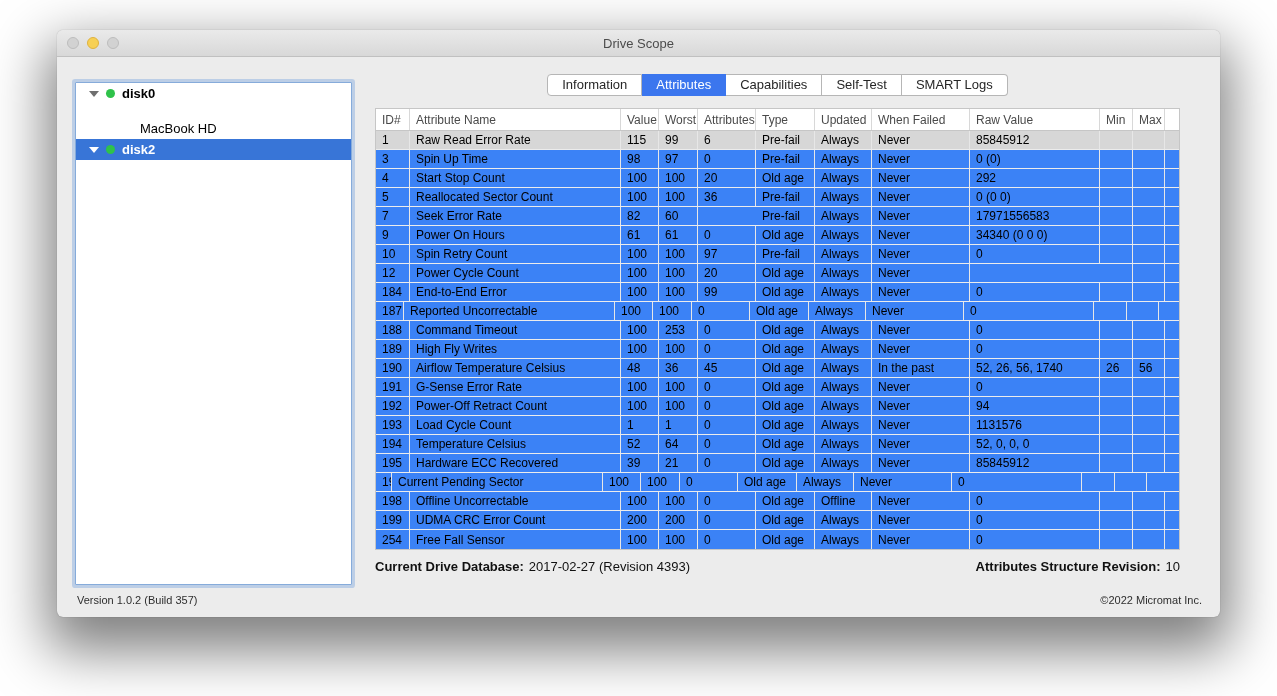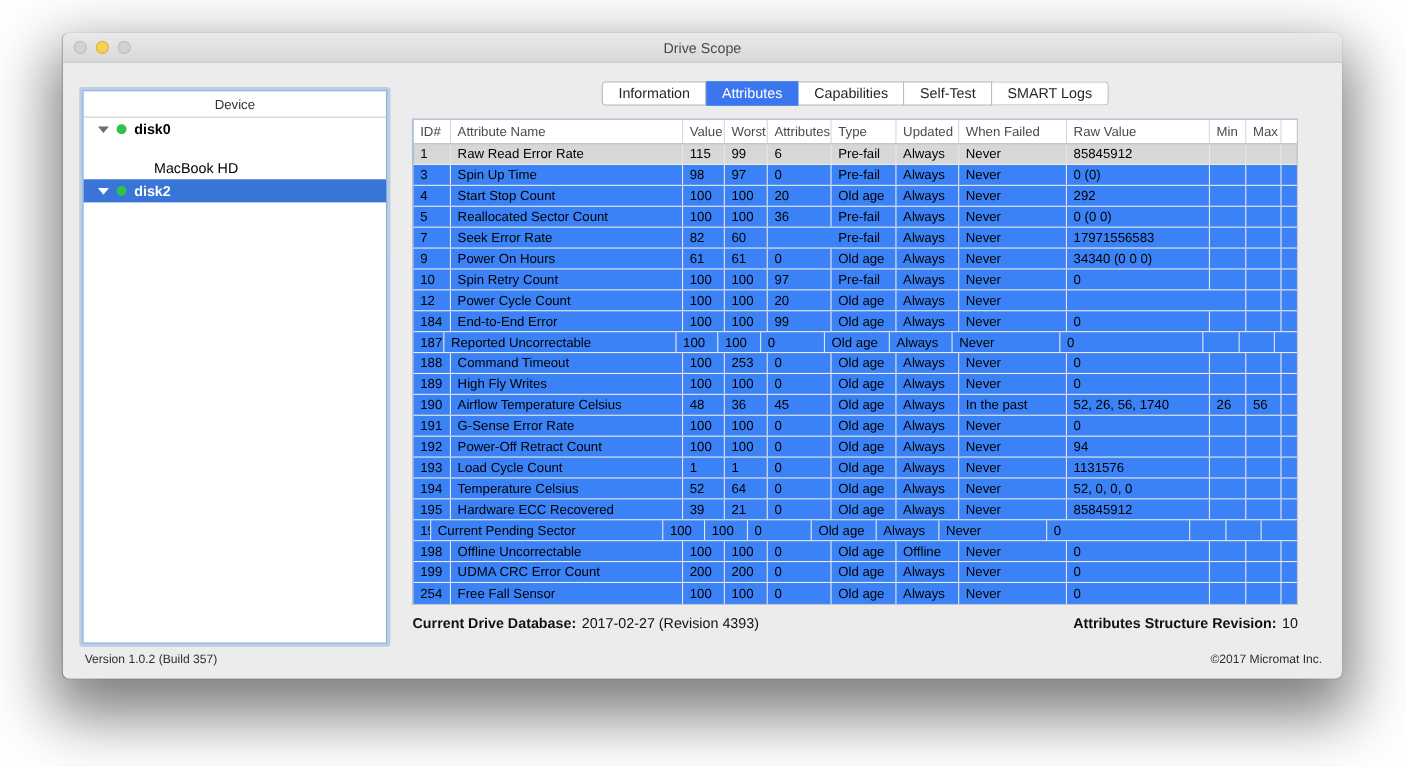--- a/index.html
+++ b/index.html
@@ -81,21 +81,20 @@
   <div class="titlebar">
     <div class="traffic">
       <span class="tl gray"></span>
       <span class="tl yellow"></span>
       <span class="tl gray"></span>
     </div>
     <div class="title">Drive Scope</div>
   </div>
 
   <div class="sidebar">
-    <div class="sidebar-header">Device</div>
     <div id="sidebar-items">
         <div class="sb-row disk">
           <span class="tri"></span>
           <span class="dot" style="background: rgb(47, 194, 74);"></span>
           <span class="sb-label">disk0</span>
         </div>
         <div class="sb-row volume">
           <span class="sb-label">MacBook HD</span>
         </div>
         <div class="sb-row disk selected">
@@ -445,16 +444,16 @@
     <div>
       <span class="b">Current Drive Database:</span><span>2017-02-27 (Revision 4393)</span>
     </div>
     <div>
       <span class="b">Attributes Structure Revision:</span><span>10</span>
     </div>
   </div>
 
   <div class="statusbar">
     <span>Version 1.0.2 (Build 357)</span>
-    <span>©2017 Micromat Inc.</span>
+    <span>©2022 Micromat Inc.</span>
   </div>
 
 </div>
 
 </body></html>

